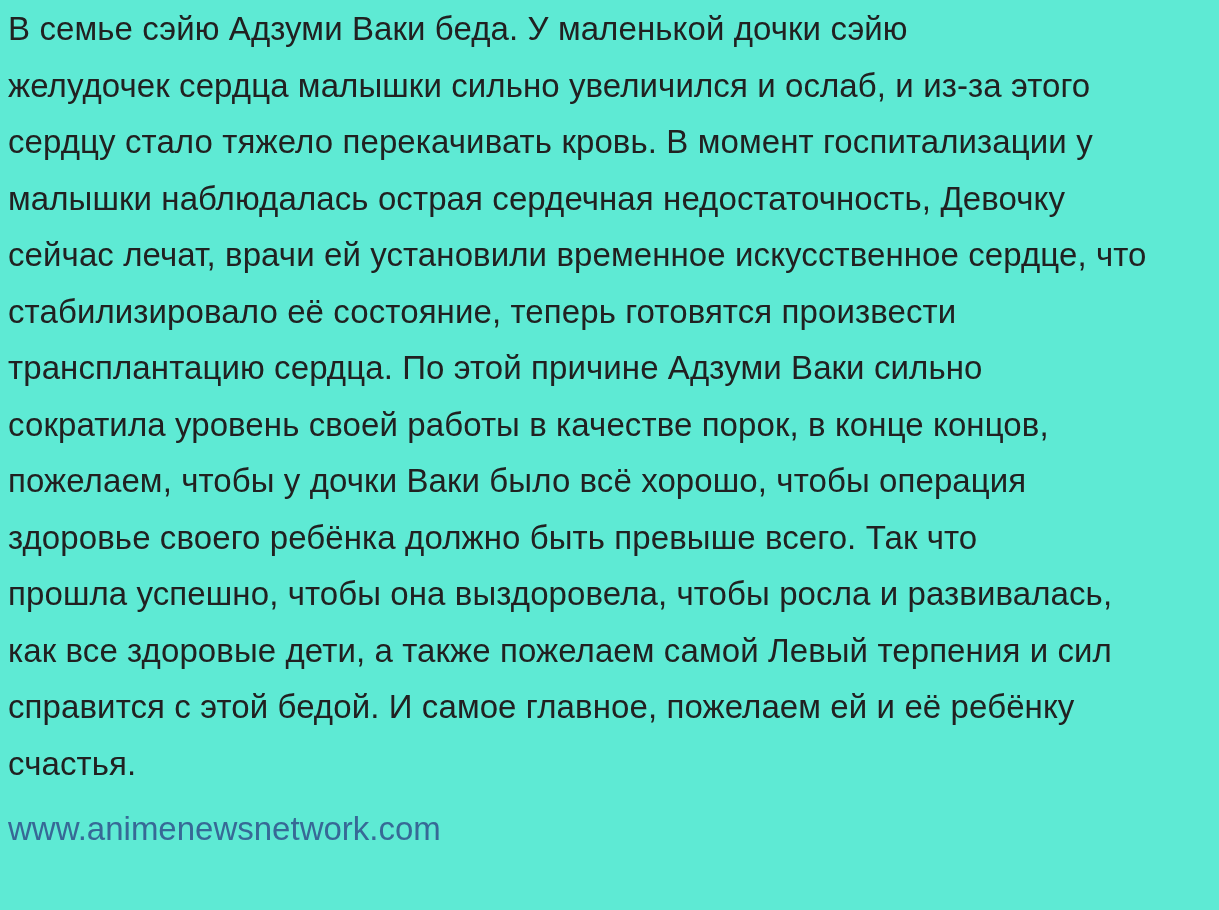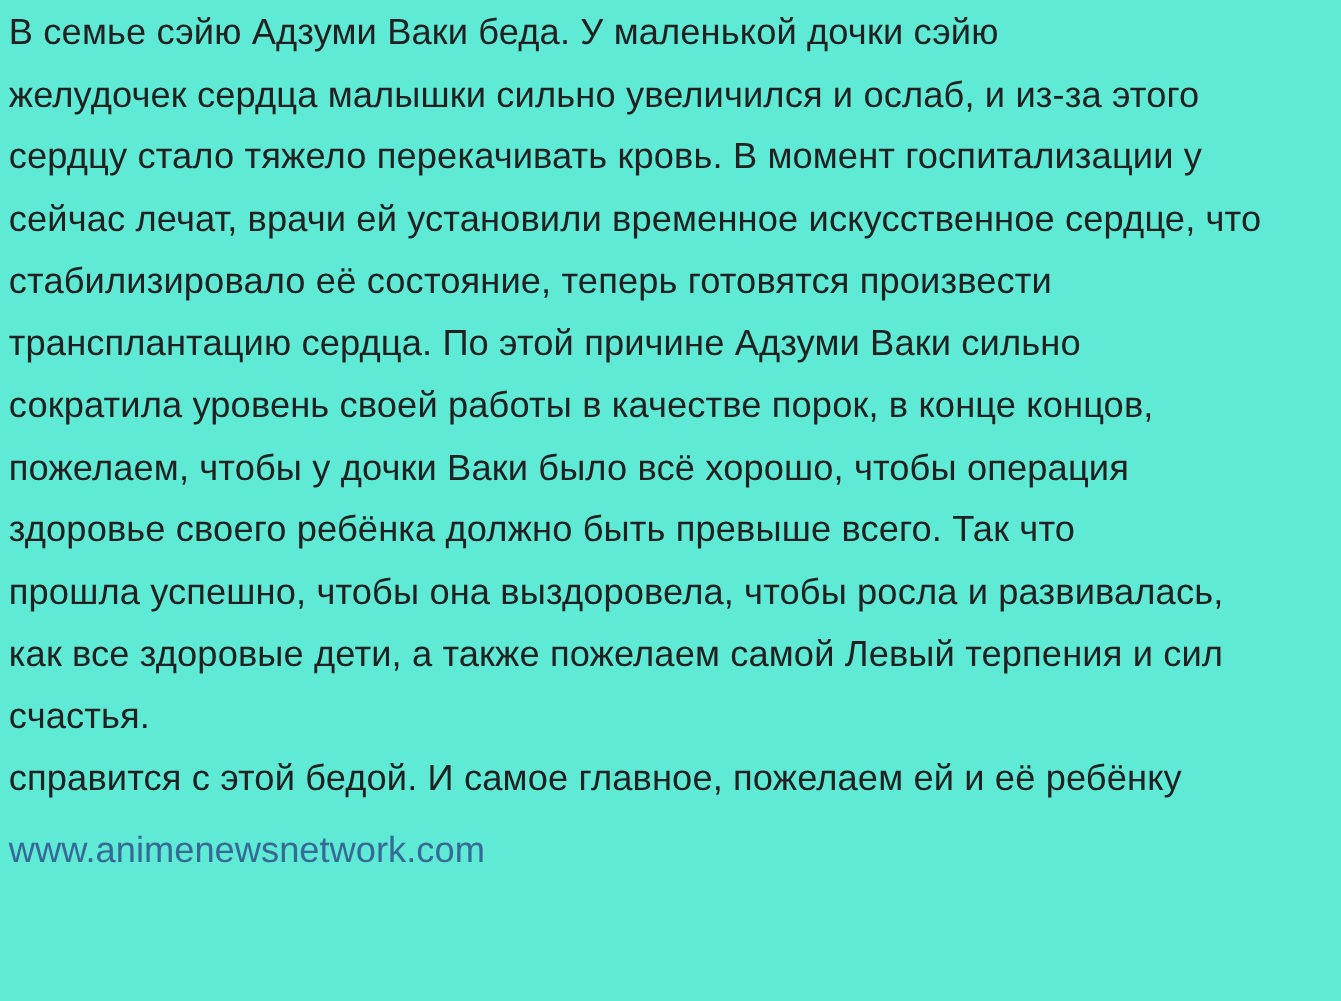--- a/index.html
+++ b/index.html
@@ -41,25 +41,26 @@
   }
 </style>
 </head>
 <body>
 
 <div class="page">
   <p class="para">
     <span class="line">В семье сэйю Адзуми Ваки беда. У маленькой дочки сэйю</span>
     <span class="line">желудочек сердца малышки сильно увеличился и ослаб, и из-за этого</span>
     <span class="line">сердцу стало тяжело перекачивать кровь. В момент госпитализации у</span>
+    <span class="line">малышки наблюдалась острая сердечная недостаточность, Девочку</span>
     <span class="line">сейчас лечат, врачи ей установили временное искусственное сердце, что</span>
     <span class="line">стабилизировало её состояние, теперь готовятся произвести</span>
     <span class="line">трансплантацию сердца. По этой причине Адзуми Ваки сильно</span>
     <span class="line">сократила уровень своей работы в качестве порок, в конце концов,</span>
     <span class="line">пожелаем, чтобы у дочки Ваки было всё хорошо, чтобы операция</span>
     <span class="line">здоровье своего ребёнка должно быть превыше всего. Так что</span>
     <span class="line">прошла успешно, чтобы она выздоровела, чтобы росла и развивалась,</span>
     <span class="line">как все здоровые дети, а также пожелаем самой Левый терпения и сил</span>
+    <span class="line">справится с этой бедой. И самое главное, пожелаем ей и её ребёнку</span>
     <span class="line">счастья.</span>
-    <span class="line">справится с этой бедой. И самое главное, пожелаем ей и её ребёнку</span>
   </p>
   <a class="src-link">www.animenewsnetwork.com</a>
 </div>
 
 </body></html>

